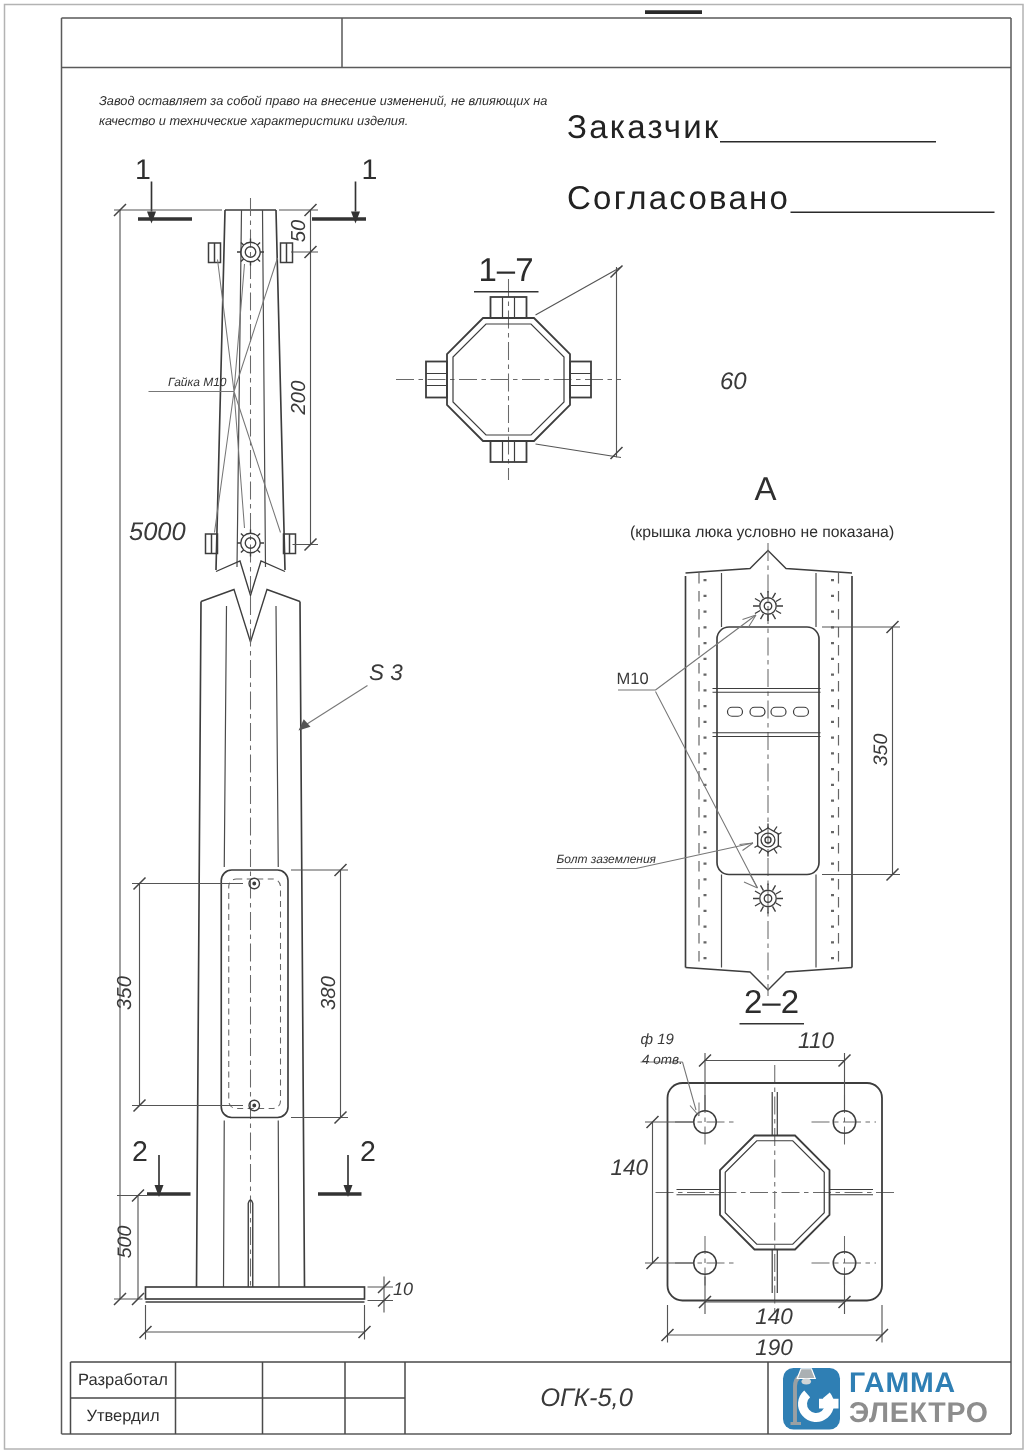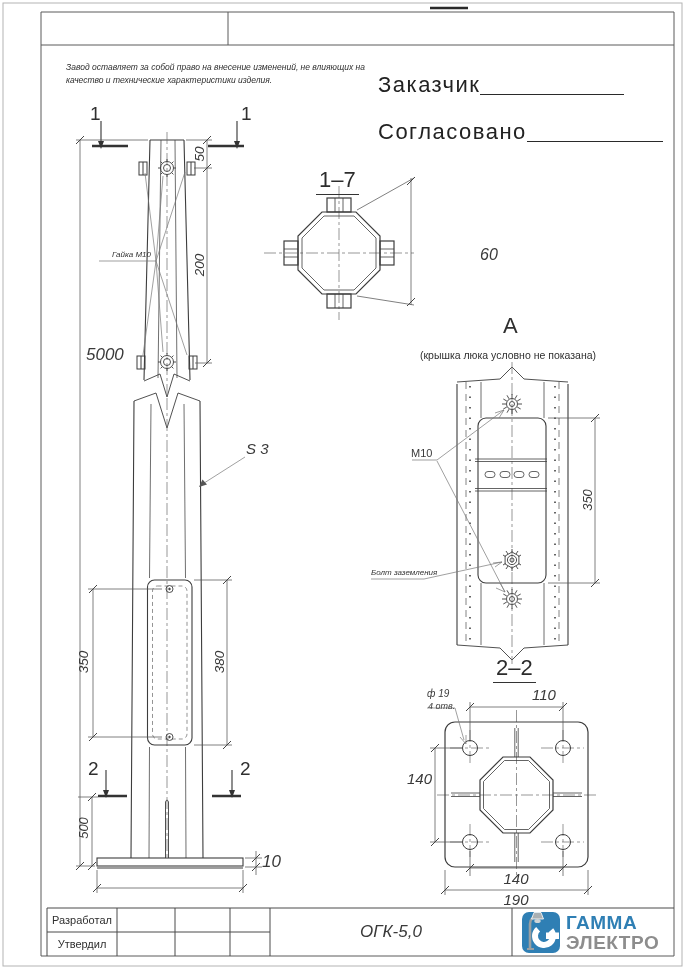--- a/index.html
+++ b/index.html
@@ -276,21 +276,21 @@
 <span class="t small-callout" style="left:112px;top:250px;">Гайка М10</span>
 <span class="t dim rot" style="left:199px;top:154px;font-size:13.5px;">50</span>
 <span class="t dim rot" style="left:199px;top:265px;font-size:13.5px;">200</span>
 <span class="t dim" style="left:86px;top:345px;font-size:17px;">5000</span>
 <span class="t dim" style="left:246px;top:440px;font-size:15px;">S 3</span>
 <span class="t dim rot" style="left:83px;top:662px;font-size:13.5px;">350</span>
 <span class="t dim rot" style="left:219px;top:662px;font-size:13.5px;">380</span>
 <span class="t" style="left:88px;top:758px;font-size:19px;">2</span>
 <span class="t" style="left:240px;top:758px;font-size:19px;">2</span>
 <span class="t dim rot" style="left:83px;top:828px;font-size:13px;">500</span>
-<span class="t dim" style="left:262px;top:852px;font-size:17px;">10</span>
+<span class="t dim" style="left:262px;top:852px;font-size:12px;">10</span>
 
 <span class="t sec-title" style="left:316px;top:167px;">1–7</span>
 <span class="t dim" style="left:432px;top:246px;font-size:16px;margin-left:48px;">60</span>
 
 <span class="t" style="left:503px;top:313px;font-size:22px;">А</span>
 <span class="t" style="left:420px;top:349px;font-size:10.5px;">(крышка люка условно не показана)</span>
 <span class="t dim" style="left:411px;top:447px;font-size:11px;font-style:normal;">М10</span>
 <span class="t small-callout" style="left:371px;top:568px;">Болт заземления</span>
 <span class="t dim rot" style="left:587px;top:500px;font-size:13px;">350</span>
 

